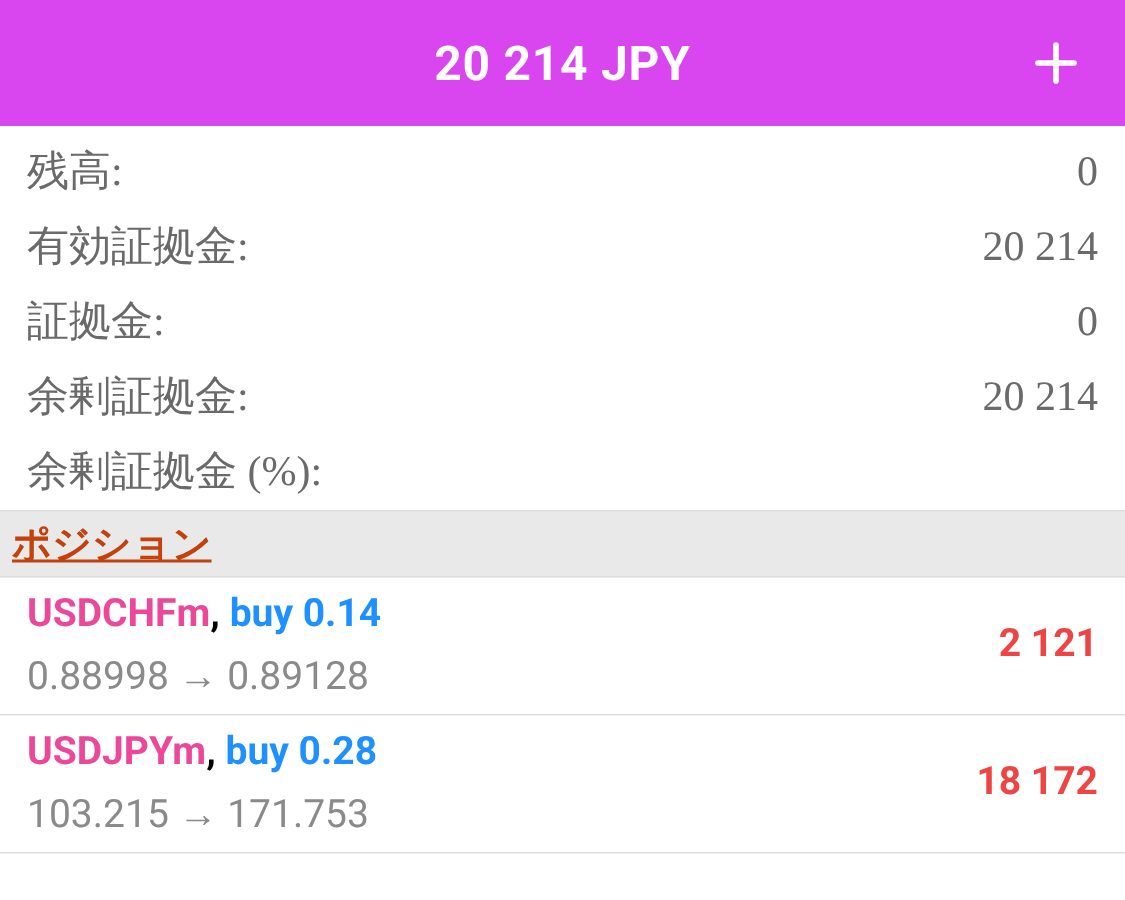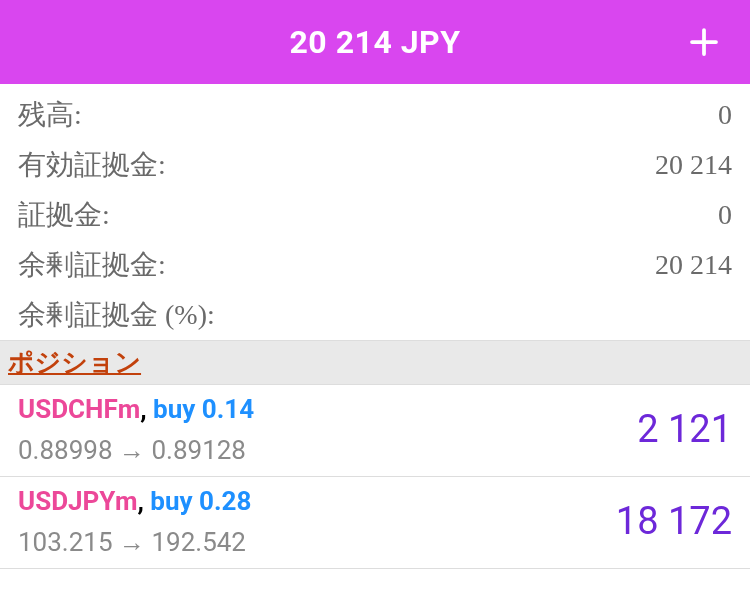--- a/index.html
+++ b/index.html
@@ -97,23 +97,23 @@
       color: #1e90ff;
       font-weight: 700;
       margin-top: 41px;
     }
     .position-prices {
       font-size: 26px;
       color: #8a8a8a;
       margin-top: 8px;
     }
     .position-pl {
-      font-size: 38px;
-      font-weight: 400;
-      color: #6d28d9;
+      font-size: 26px;
+      font-weight: 700;
+      color: #ef4444;
     }
   </style>
 </head>
 <body>
 
 <div class="header">
   <div class="header-title">20 214 JPY</div>
   <div class="add-icon">
     <svg viewBox="0 0 24 24" fill="none" stroke="#fff" stroke-width="2.5" stroke-linecap="round">
       <line x1="12" y1="4" x2="12" y2="20"></line>
@@ -157,17 +157,17 @@
   </div>
   <div class="position-pl">2 121</div>
 </div>
 
 <div class="position-row">
   <div class="position-left">
     <div class="position-top">
       <span class="position-symbol">USDJPYm</span><span class="position-comma">, </span><span class="position-action">buy 0.28</span>
     </div>
     <div class="position-prices">
-      <span>103.215</span> → <span>192.542</span>
+      <span>103.215</span> → <span>171.753</span>
     </div>
   </div>
   <div class="position-pl">18 172</div>
 </div>
 
 </body></html>

